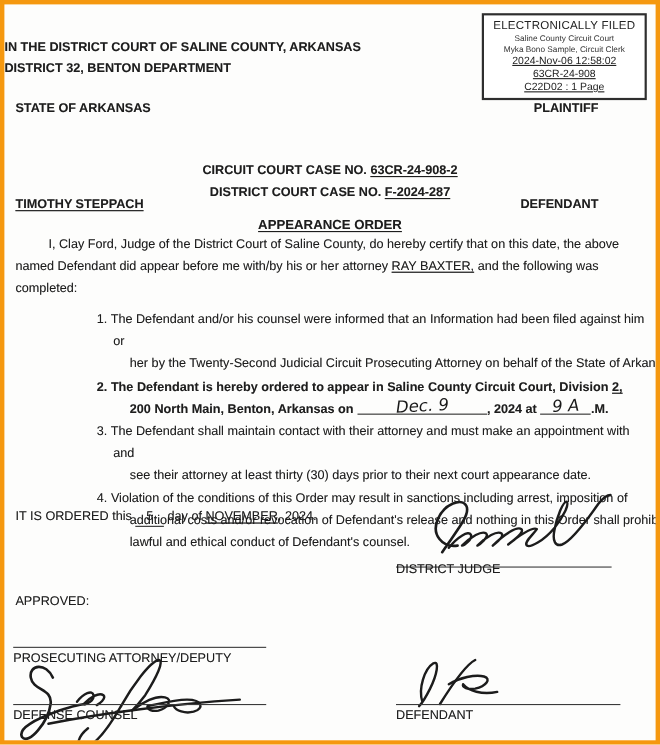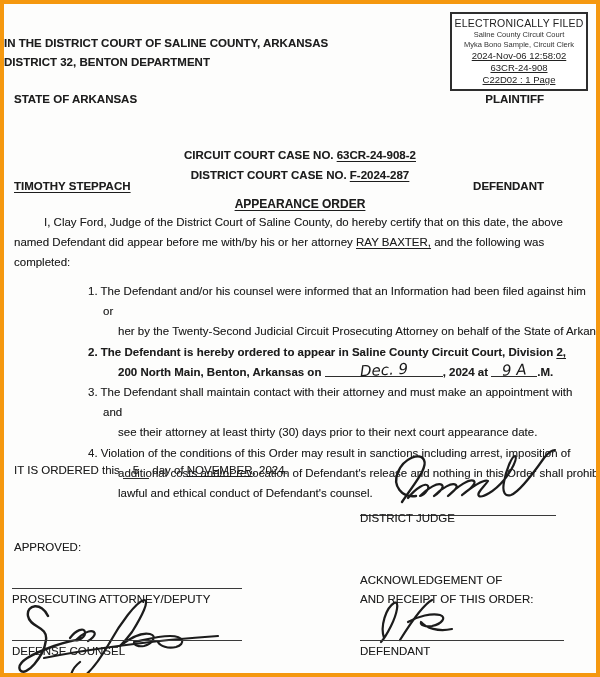--- a/index.html
+++ b/index.html
@@ -9,21 +9,21 @@
     position:relative; width:600px; height:677px; background:#fdfdfc;
     border:4px solid #F5980F; overflow:hidden;
     text-shadow:0 0 .5px rgba(30,30,30,.35);
   }
   .abs { position:absolute; }
   .b { font-weight:700; }
   .ul { text-decoration:underline; text-underline-offset:2px; }
 
   
   .stamp {
-    position:absolute; top:8px; right:8px; width:138px;
+    position:absolute; top:8px; right:8px; width:150px;
     border:2px solid #2e2e2e; background:#fff; padding:3px 2px 4px 2px;
     text-align:center; color:#222; text-shadow:none;
   }
   .stamp .l1 { font-size:10.5px; letter-spacing:.2px; }
   .stamp .l2, .stamp .l3 { font-size:7.5px; color:#333; margin-top:1px; }
   .stamp .l4, .stamp .l5, .stamp .l6 { font-size:9.5px; margin-top:1px;text-decoration:underline; }
 
   .header-line { left:0; right:0; font-size:11.5px; font-weight:700; }
 
   .row { left:10px; right:52px; display:flex; justify-content:space-between; font-size:11.5px; font-weight:700; }
@@ -134,24 +134,20 @@
     <path stroke-width="2.2" d="M36 50 C44 40 54 34 56 38 C58 42 50 48 48 48 C56 40 66 34 70 37 C73 40 64 47 62 48 C70 40 80 34 84 37 C87 40 78 46 76 48 C86 38 98 30 102 33 C105 36 94 44 90 47 C100 39 112 31 116 33 C112 39 104 45 107 48 C110 50 122 44 132 32 C140 22 146 10 143 8 C140 8 134 22 132 34 C130 44 133 49 139 47 C147 44 158 30 172 10 C176 5 180 2 183 2"></path>
   </svg>
   <div class="abs sigline" style="left:356px; top:511px; width:196px;"></div>
   <div class="abs lbl" style="left:356px; top:508px;text-align:center;">DISTRICT JUDGE</div>
 
   <div class="abs lbl" style="left:10px; top:537px;">APPROVED:</div>
 
   <div class="abs sigline" style="left:8px; top:584px; width:230px;"></div>
   <div class="abs lbl" style="left:8px; top:589px;">PROSECUTING ATTORNEY/DEPUTY</div>
 
-  <div class="abs lbl" style="left:356px; top:567px; line-height:19px;">
-    <div>ACKNOWLEDGEMENT OF</div>
-    <div>AND RECEIPT OF THIS ORDER:</div>
-  </div>
 
   <svg class="sig abs" style="left:10px; top:590px;" width="220" height="86" viewBox="0 0 220 86">
     <path stroke-width="2.4" d="M34 22 C28 8 12 10 14 22 C16 34 34 32 32 46 C30 62 12 84 6 76 C2 68 18 60 40 52 C52 48 60 46 64 46"></path>
     <path stroke-width="2.2" d="M56 44 C62 36 70 33 71 38 C72 43 64 47 62 46 C68 40 76 35 80 38 C83 41 76 46 74 47"></path>
     <path stroke-width="2.2" d="M96 48 C106 30 122 8 130 6 C136 6 128 22 118 38 C112 46 108 50 106 52 C116 44 128 38 136 40 C144 42 138 50 130 52 C124 53 120 51 120 48 C130 46 144 42 156 42 C170 42 172 50 162 53 C154 55 146 52 144 48"></path>
     <path stroke-width="2.2" d="M30 64 C70 56 140 46 204 42"></path>
     <path stroke-width="2.2" d="M96 48 C88 62 74 84 62 86 C54 87 56 76 66 68"></path>
   </svg>
   <div class="abs sigline" style="left:8px; top:636px; width:230px;"></div>
   <div class="abs lbl" style="left:8px; top:641px;">DEFENSE COUNSEL</div>

